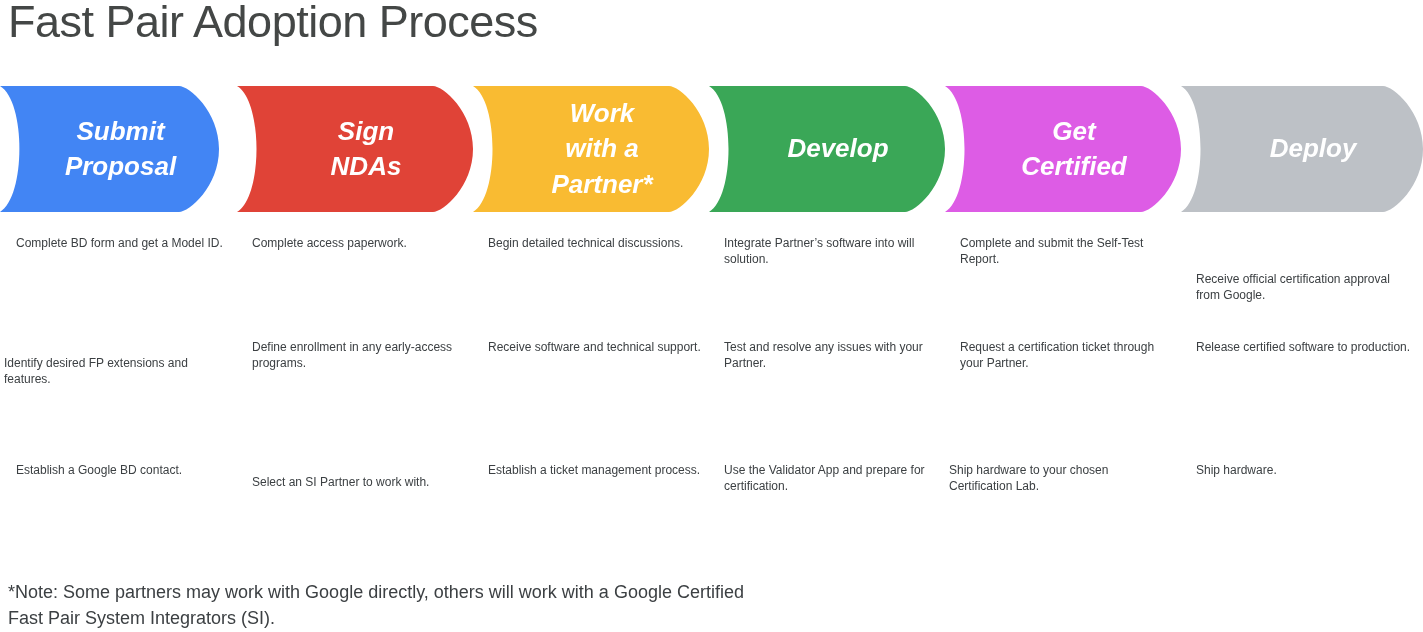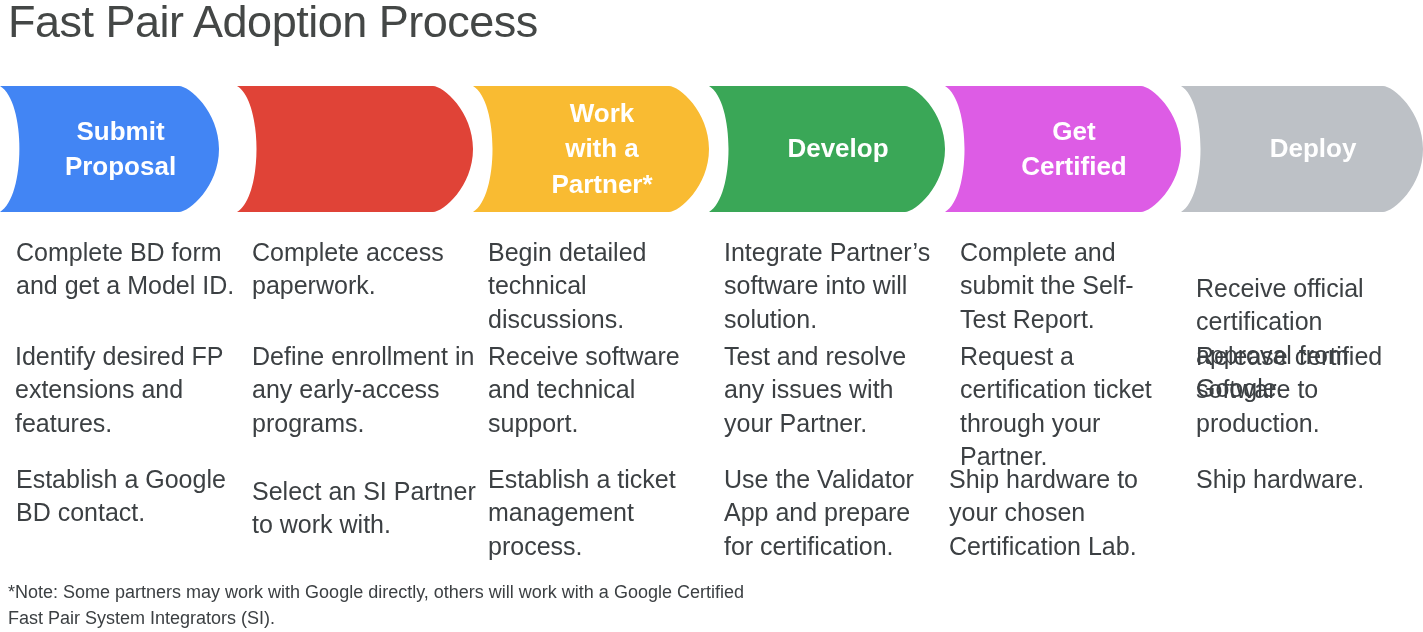--- a/index.html
+++ b/index.html
@@ -29,20 +29,21 @@
     white-space: nowrap;
   }
 
   
   #chevron-band {
     position: absolute;
     left: 0;
     top: 86px;
     width: 1423px;
     height: 110px;
+    font-style: italic;
   }
   .chevron {
     position: absolute;
     top: 0;
     height: 126px;
     display: flex;
     align-items: center;
     justify-content: center;
     box-sizing: border-box;
   }
@@ -74,21 +75,21 @@
     left: 0;
     top: 236px;
     width: 1423px;
   }
   .detail-row {
     position: relative;
     width: 1423px;
   }
   .detail-cell {
     position: absolute;
-    font-size: 25px;
+    font-size: 12px;
     line-height: 1.33;
     color: #3c4043;
     box-sizing: border-box;
   }
 
   
   #footnote {
     position: absolute;
     left: 8px;
     top: 580px;
@@ -108,20 +109,22 @@
       <svg class="chev-svg" viewBox="0 0 219 126" preserveAspectRatio="none">
         <path d="M 0,0 C 26,15.12 26,110.88 0,126 L 179,126 C 189,126 219,100.80000000000001 219,63 C 219,25.200000000000003 189,0 179,0 Z" fill="#4285f4"></path>
       </svg>
       <div class="chev-label" style="color: rgb(255, 255, 255);">Submit
 Proposal</div>
     </div>
     <div class="chevron" style="left: 237px; width: 236px;">
       <svg class="chev-svg" viewBox="0 0 236 126" preserveAspectRatio="none">
         <path d="M 0,0 C 26,15.12 26,110.88 0,126 L 196,126 C 206,126 236,100.80000000000001 236,63 C 236,25.200000000000003 206,0 196,0 Z" fill="#e04337"></path>
       </svg>
+      <div class="chev-label" style="color: rgb(255, 255, 255);">Sign
+NDAs</div>
     </div>
     <div class="chevron" style="left: 473px; width: 236px;">
       <svg class="chev-svg" viewBox="0 0 236 126" preserveAspectRatio="none">
         <path d="M 0,0 C 26,15.12 26,110.88 0,126 L 196,126 C 206,126 236,100.80000000000001 236,63 C 236,25.200000000000003 206,0 196,0 Z" fill="#f9bb32"></path>
       </svg>
       <div class="chev-label" style="color: rgb(255, 255, 255);">Work
 with a
 Partner*</div>
     </div>
     <div class="chevron" style="left: 709px; width: 236px;">
@@ -148,21 +151,21 @@
 <div id="detail-grid">
     <div class="detail-row" style="position: absolute; left: 0px; top: 0px;">
       <div class="detail-cell" style="left: 16px; width: 224px;">Complete BD form and get a Model ID.</div>
       <div class="detail-cell" style="left: 252px; width: 224px;">Complete access paperwork.</div>
       <div class="detail-cell" style="left: 488px; width: 224px;">Begin detailed technical discussions.</div>
       <div class="detail-cell" style="left: 724px; width: 212px;">Integrate Partner’s software into will solution.</div>
       <div class="detail-cell" style="left: 960px; width: 215px;">Complete and submit the Self-Test Report.</div>
       <div class="detail-cell" style="left: 1196px; width: 215px; margin-top: 36px;">Receive official certification approval from Google.</div>
     </div>
     <div class="detail-row" style="position: absolute; left: 0px; top: 104px;">
-      <div class="detail-cell" style="left: 15px; width: 224px;">Identify desired FP extensions and features.</div>
+      <div class="detail-cell" style="left: 4px; width: 224px; margin-top: 16px;">Identify desired FP extensions and features.</div>
       <div class="detail-cell" style="left: 252px; width: 224px;">Define enrollment in any early-access programs.</div>
       <div class="detail-cell" style="left: 488px; width: 224px;">Receive software and technical support.</div>
       <div class="detail-cell" style="left: 724px; width: 212px;">Test and resolve any issues with your Partner.</div>
       <div class="detail-cell" style="left: 960px; width: 215px;">Request a certification ticket through your Partner.</div>
       <div class="detail-cell" style="left: 1196px; width: 215px;">Release certified software to production.</div>
     </div>
     <div class="detail-row" style="position: absolute; left: 0px; top: 227px;">
       <div class="detail-cell" style="left: 16px; width: 224px;">Establish a Google BD contact.</div>
       <div class="detail-cell" style="left: 252px; width: 224px; margin-top: 12px;">Select an SI Partner to work with.</div>
       <div class="detail-cell" style="left: 488px; width: 224px;">Establish a ticket management process.</div>

